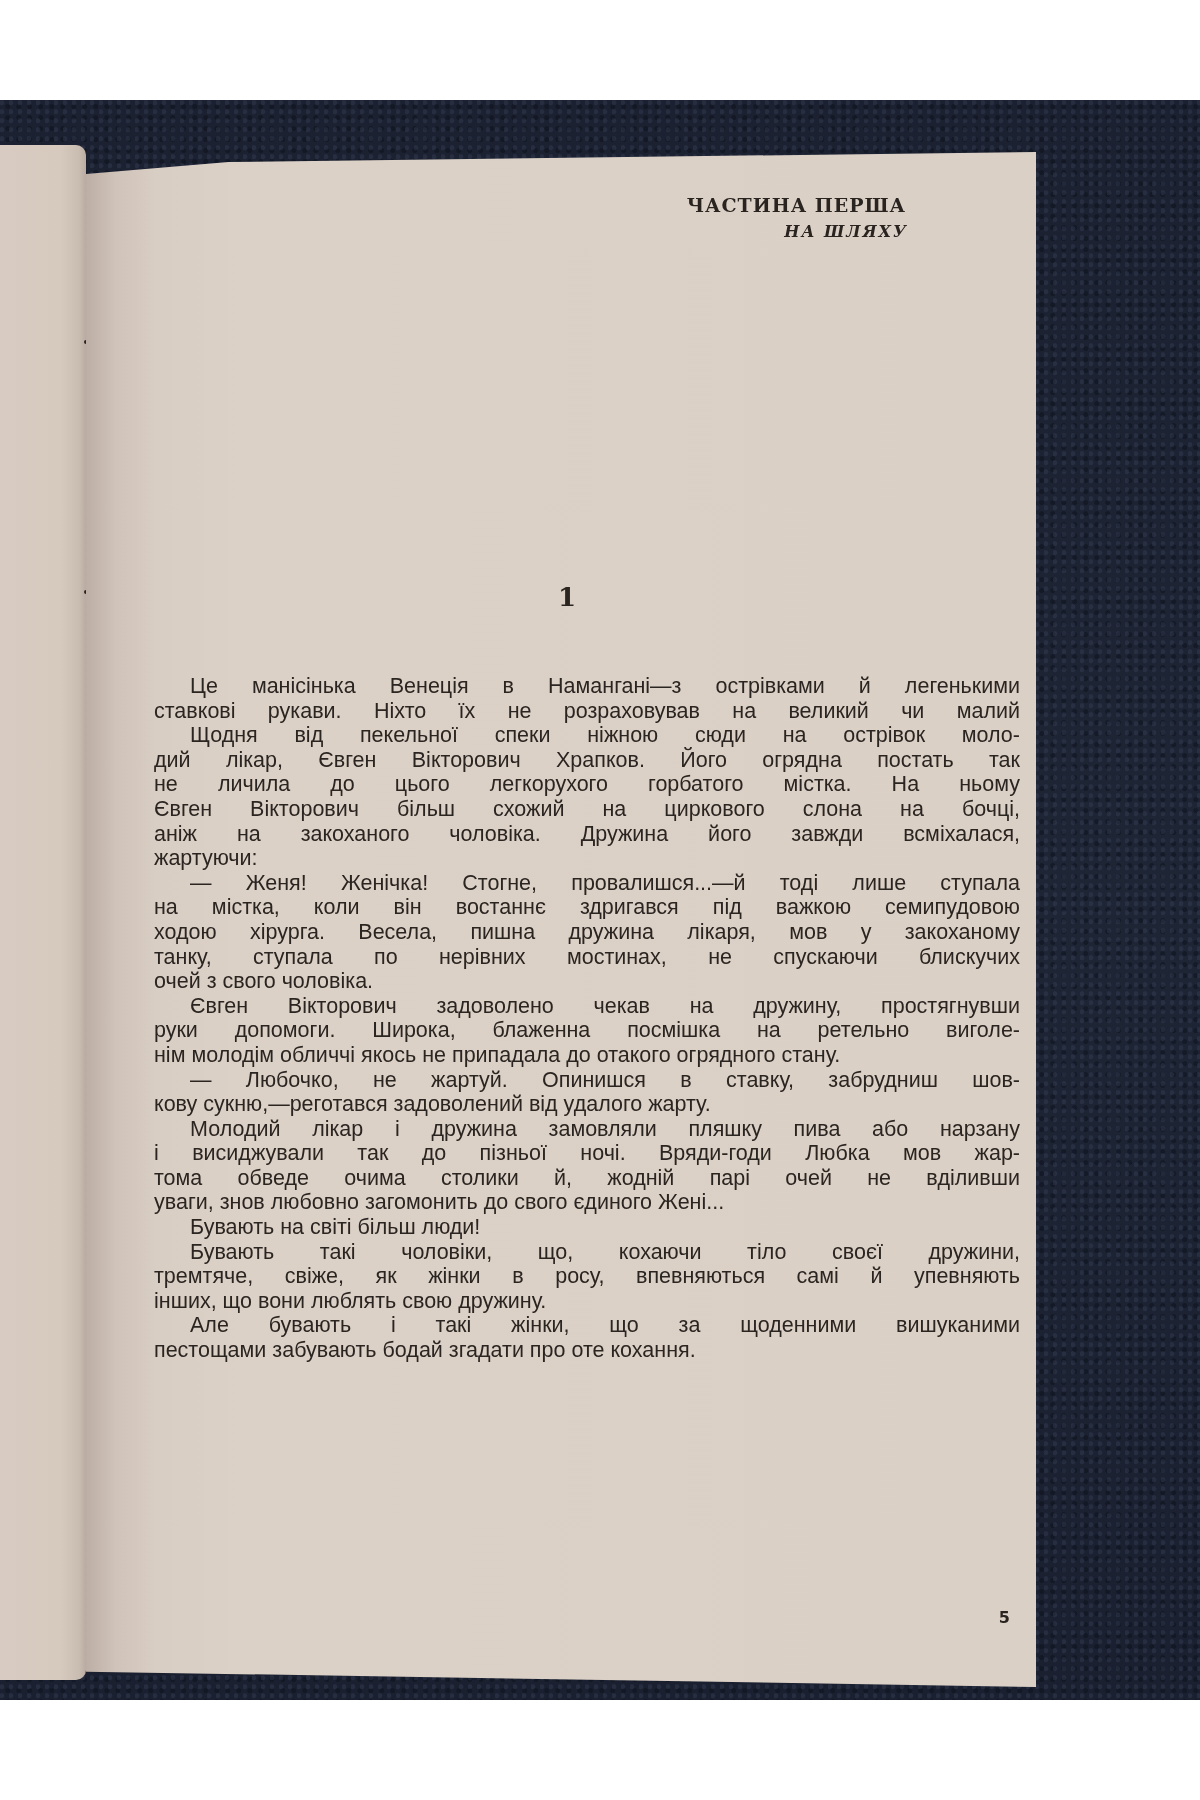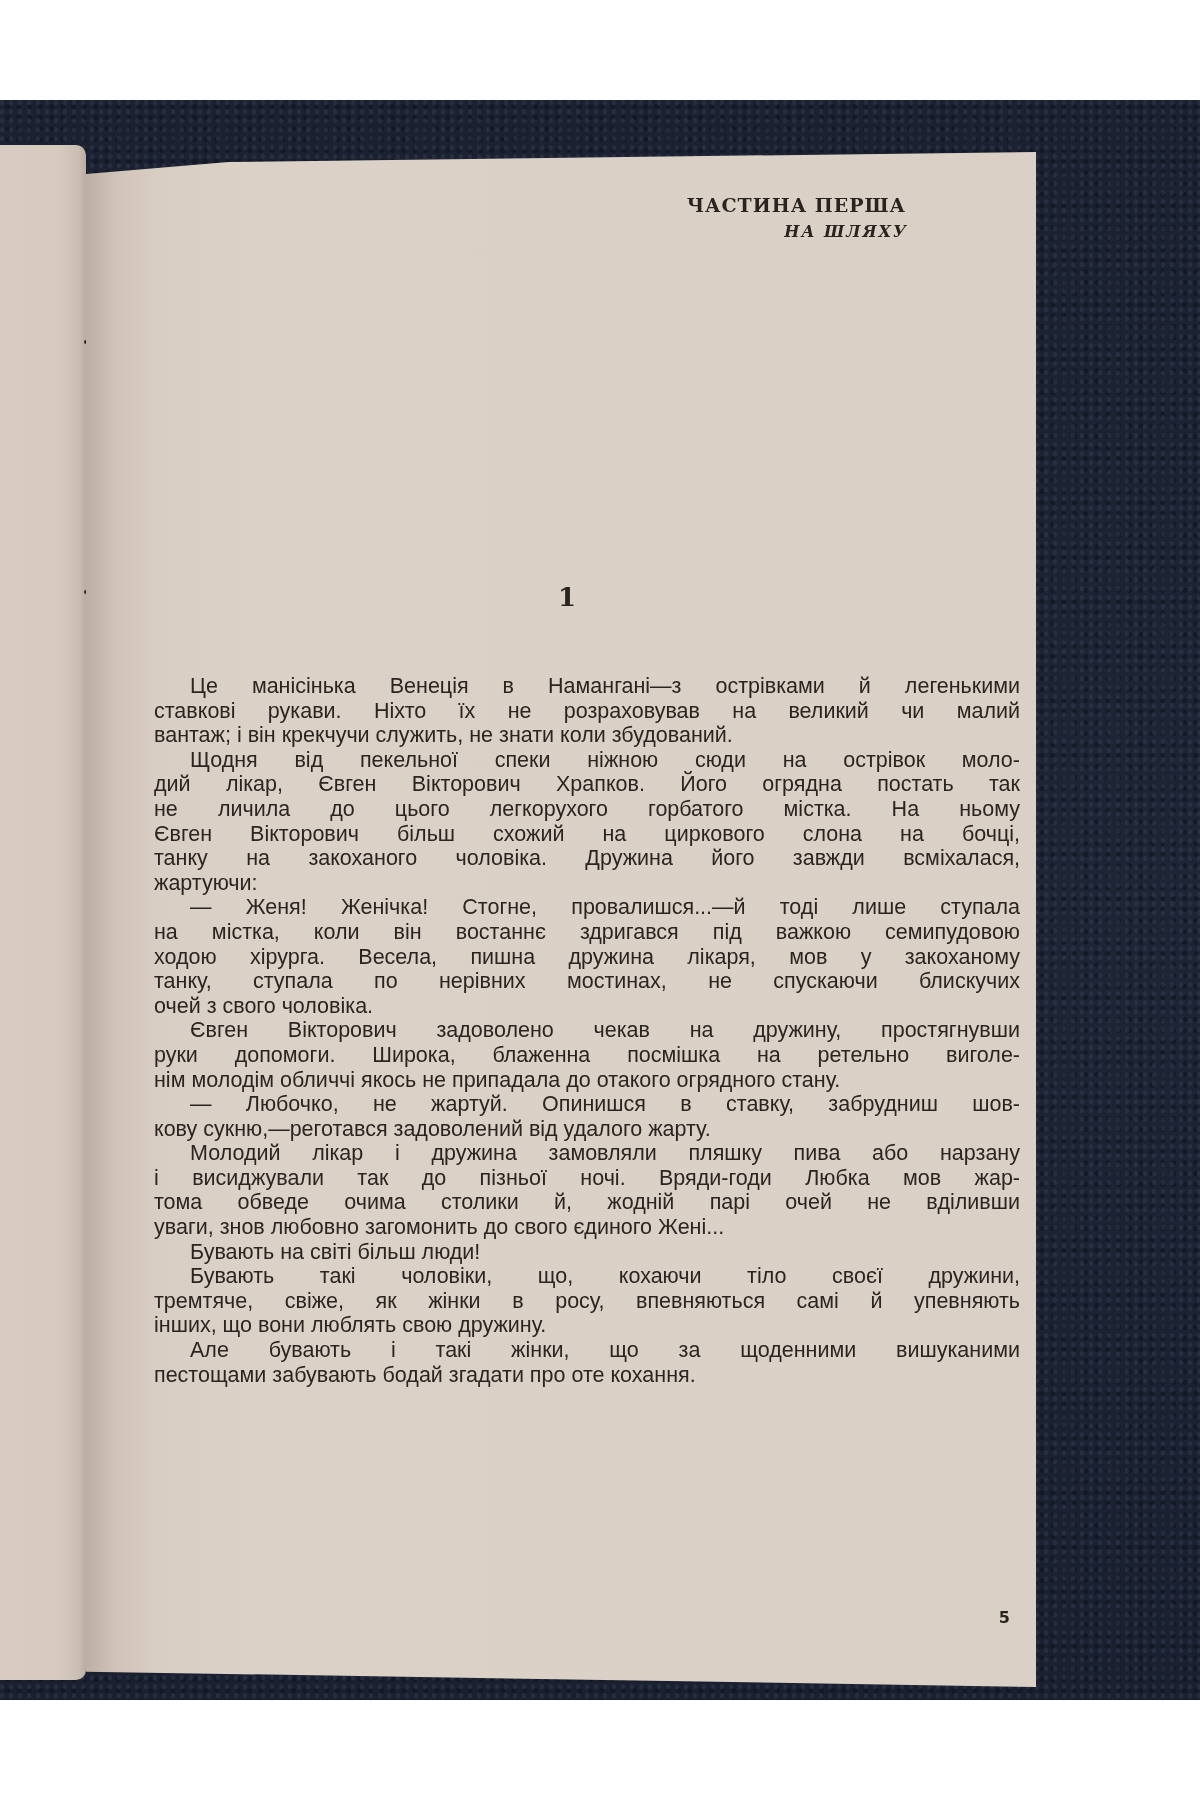--- a/index.html
+++ b/index.html
@@ -147,28 +147,27 @@
 <div class="page-content">
   <div class="part-label">ЧАСТИНА ПЕРША</div>
   <div class="part-title">НА ШЛЯХУ</div>
 
   <div class="chapter-number">1</div>
 
   <div class="body-text" id="body-text">
       <div>
         <span class="line indent">Це манісінька Венеція в Намангані—з острівками й легенькими</span>
         <span class="line">ставкові рукави. Ніхто їх не розраховував на великий чи малий</span>
-        <span class="line last">вантаж; і він крекчучи служить, не знати коли збудований.</span>
       </div>
       <div>
         <span class="line indent">Щодня від пекельної спеки ніжною сюди на острівок моло-</span>
         <span class="line">дий лікар, Євген Вікторович Храпков. Його огрядна постать так</span>
         <span class="line">не личила до цього легкорухого горбатого містка. На ньому</span>
         <span class="line">Євген Вікторович більш схожий на циркового слона на бочці,</span>
-        <span class="line">танку на закоханого чоловіка. Дружина його завжди всміхалася,</span>
+        <span class="line">аніж на закоханого чоловіка. Дружина його завжди всміхалася,</span>
         <span class="line last">жартуючи:</span>
       </div>
       <div>
         <span class="line indent">— Женя! Женічка! Стогне, провалишся...—й тоді лише ступала</span>
         <span class="line">на містка, коли він востаннє здригався під важкою семипудовою</span>
         <span class="line">ходою хірурга. Весела, пишна дружина лікаря, мов у закоханому</span>
         <span class="line">танку, ступала по нерівних мостинах, не спускаючи блискучих</span>
         <span class="line last">очей з свого чоловіка.</span>
       </div>
       <div>

